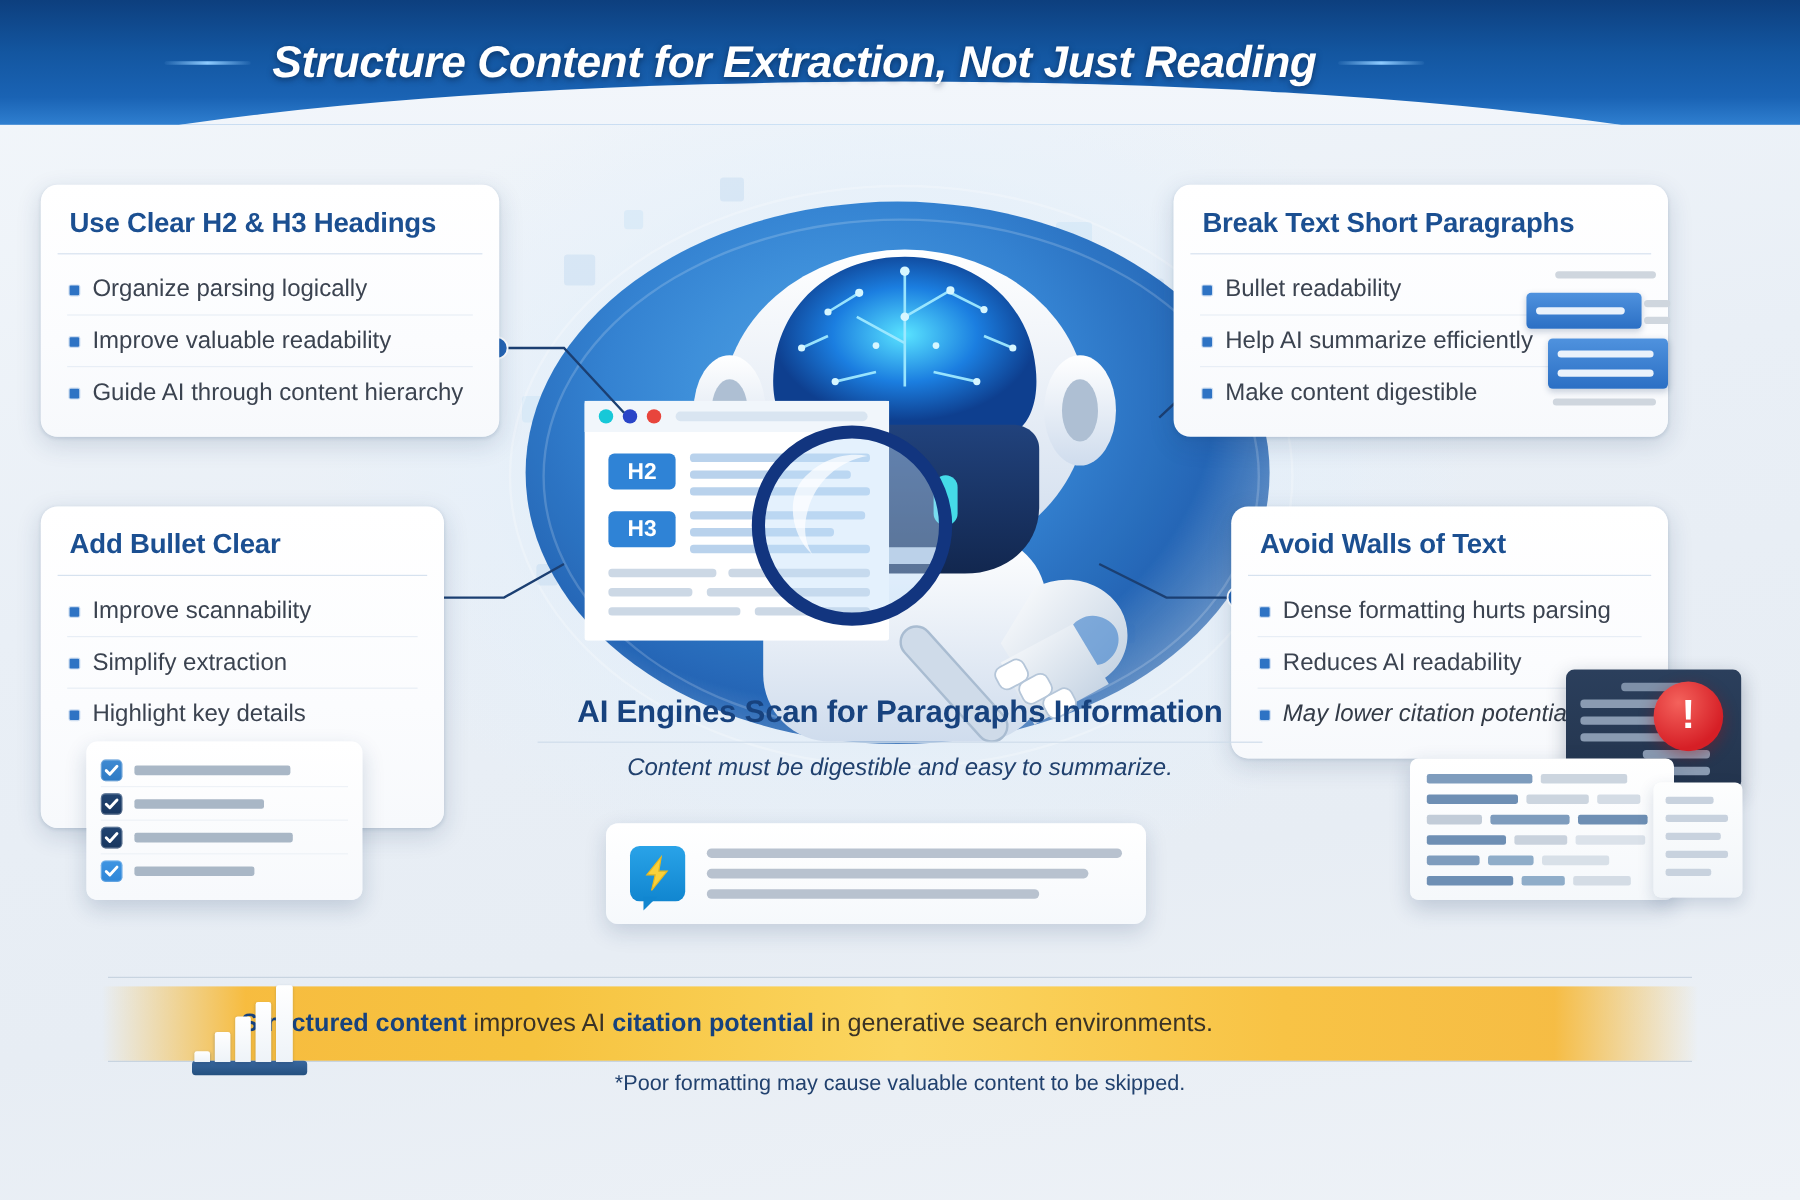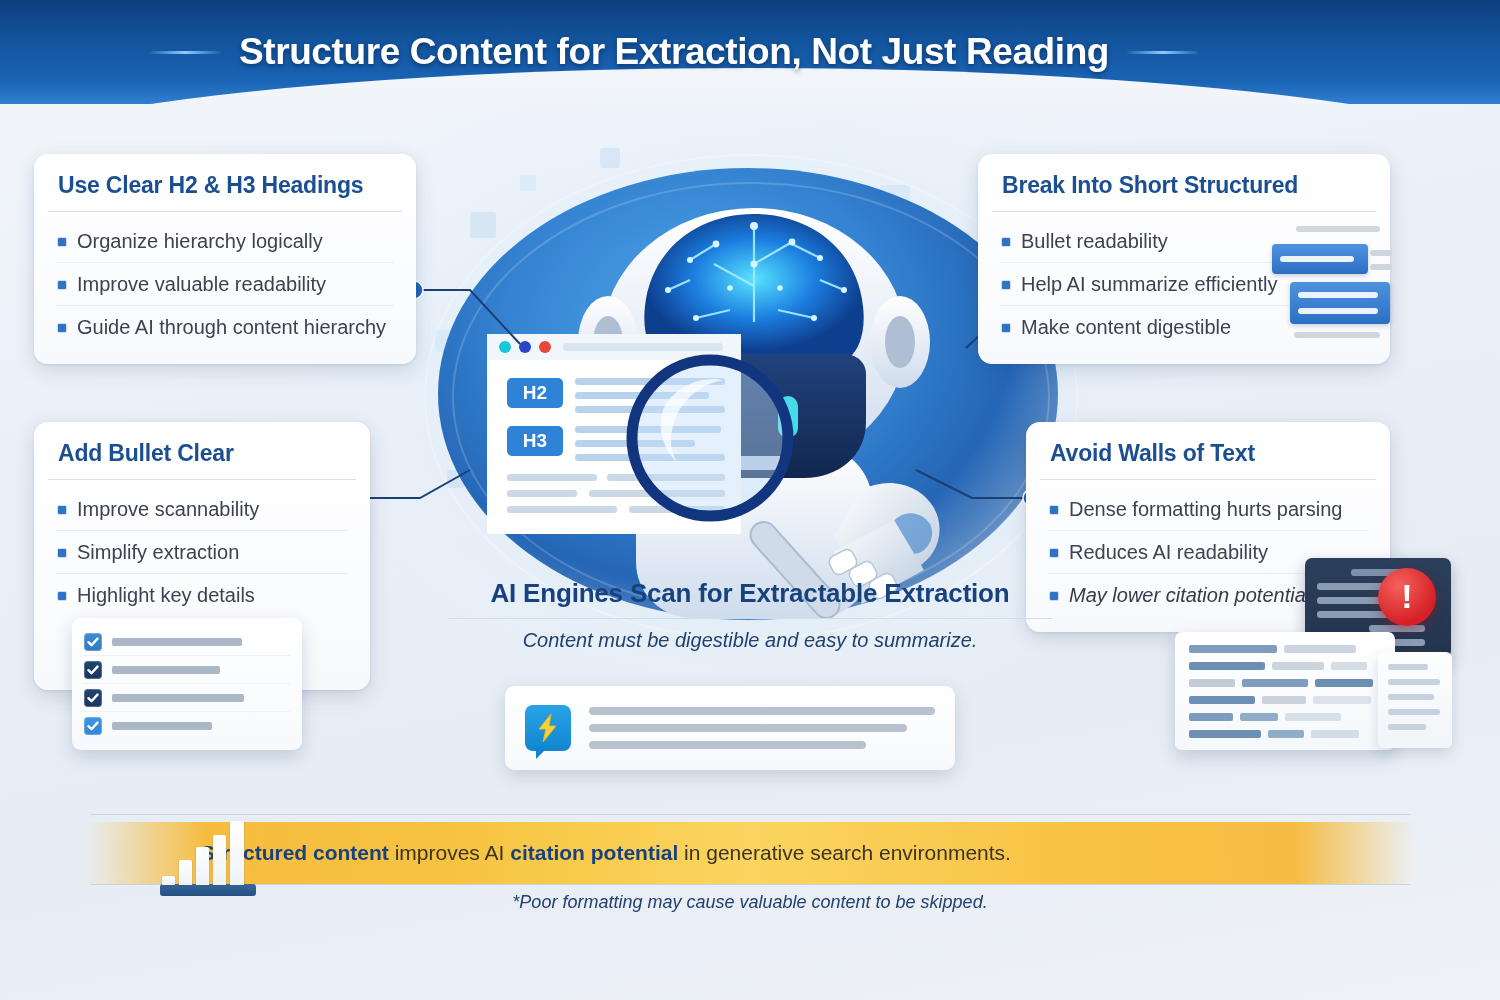--- a/index.html
+++ b/index.html
@@ -18,22 +18,22 @@
   .header{position:absolute;left:0;top:0;width:1500px;height:104px;
     background:linear-gradient(180deg,#0d3f7e 0%,#1356a0 42%,#1a63b4 78%,#2f7fd0 100%);
     overflow:hidden;}
   .header:after{content:"";position:absolute;left:-6%;top:68px;width:112%;height:120px;
     background:linear-gradient(180deg,#f2f6fb 0%,#eef3f9 100%);
     border-radius:50% 50% 0 0 / 100% 100% 0 0;}
   .hdr-glow{position:absolute;left:50%;top:88px;transform:translateX(-50%);
     width:560px;height:26px;border-radius:50%;
     background:radial-gradient(ellipse at center, rgba(122,208,255,.85) 0%, rgba(90,180,250,.25) 45%, rgba(90,180,250,0) 72%);
     filter:blur(2px);}
-  .hdr-inner{position:absolute;left:12px;top:0;width:1324px;height:104px;
-    display:flex;align-items:center;justify-content:center;gap:18px;z-index:3;}
+  .hdr-inner{position:absolute;left:0;top:0;width:1324px;height:104px;
+    display:flex;align-items:center;justify-content:center;gap:18px;z-index:3;font-style:italic;}
   .hdr-dash{width:72px;height:3px;border-radius:2px;
     background:linear-gradient(90deg,rgba(150,205,255,.05),#8ecbff,rgba(150,205,255,.05));}
   .hdr-title{color:#ffffff;font-size:37px;font-weight:bold;letter-spacing:-0.4px;
     text-shadow:0 2px 5px rgba(2,22,52,.55);white-space:nowrap;}
 
   
   .bgsq{position:absolute;background:rgba(176,206,236,.30);border-radius:3px;}
   .bgsq.l{background:rgba(198,224,245,.40);}
   .hero-ring{position:absolute;border-radius:50%;border:2px solid rgba(255,255,255,.55);}
   .hero-orb{position:absolute;left:438px;top:168px;width:620px;height:452px;border-radius:50%;
@@ -115,21 +115,21 @@
     background:linear-gradient(90deg,rgba(247,183,49,0) 0%,rgba(248,184,48,.92) 9%,#f6c33f 27%,#fbd55f 50%,#f8c345 74%,rgba(247,183,49,.9) 91%,rgba(247,183,49,0) 100%);
     display:flex;align-items:center;}
   .foot-text{margin-left:116px;color:#3a3326;font-size:21px;white-space:nowrap;}
   .foot-text b{color:#17427e;}
   .bar-icon{position:absolute;left:160px;top:828px;width:96px;height:68px;}
   .bar-icon i{position:absolute;bottom:11px;border-radius:2px 2px 0 0;
     background:linear-gradient(180deg,#ffffff,#eef3f8);box-shadow:0 1px 2px rgba(30,60,100,.25);}
   .bar-base{position:absolute;left:0;bottom:0;width:96px;height:12px;border-radius:3px;
     background:linear-gradient(180deg,#39679f,#24507f);}
   .foot-note{position:absolute;left:0;top:892px;width:1500px;text-align:center;
-    color:#21416e;font-size:18px;font-style:italic;}
+    color:#21416e;font-size:18px;}
   .foot-rule{position:absolute;left:90px;width:1320px;height:1px;background:rgba(190,203,218,.75);}
 </style>
 </head>
 <body>
 
 <div id="stage">
 
   <div class="bgsq" style="left:470px;top:212px;width:26px;height:26px"></div>
   <div class="bgsq l" style="left:520px;top:175px;width:16px;height:16px"></div>
   <div class="bgsq" style="left:600px;top:148px;width:20px;height:20px"></div>
@@ -261,35 +261,35 @@
       <circle cx="1032" cy="498" r="9"></circle>
     </g>
   </svg>
 
   <div class="card" style="left:34px;top:154px;width:382px;">
     <div class="card-title">Use Clear H2 &amp; H3 Headings</div>
     <div class="card-rule"></div>
     <div class="card-list">
       <div class="li">
         <span class="li-bullet"></span>
-        <span class="li-text">Organize hierarchy logically</span>
+        <span class="li-text">Organize parsing logically</span>
       </div>
       <div class="li">
         <span class="li-bullet"></span>
         <span class="li-text">Improve valuable readability</span>
       </div>
       <div class="li">
         <span class="li-bullet"></span>
         <span class="li-text">Guide AI through content hierarchy</span>
       </div>
     </div>
   </div>
 
   <div class="card" style="left:978px;top:154px;width:412px;">
-    <div class="card-title">Break Into Short Structured</div>
+    <div class="card-title">Break Text Short Paragraphs</div>
     <div class="card-rule"></div>
     <div class="card-list">
       <div class="li">
         <span class="li-bullet"></span>
         <span class="li-text">Bullet readability</span>
       </div>
       <div class="li">
         <span class="li-bullet"></span>
         <span class="li-text">Help AI summarize efficiently</span>
       </div>
@@ -432,21 +432,21 @@
   </div>
   <div class="wall-back">
     <div class="wb-line" style="width:40px"></div>
     <div class="wb-line" style="width:52px"></div>
     <div class="wb-line" style="width:46px"></div>
     <div class="wb-line" style="width:52px"></div>
     <div class="wb-line" style="width:38px"></div>
   </div>
 
   <div class="cap">
-    <div class="cap-title">AI Engines Scan for Extractable Extraction</div>
+    <div class="cap-title">AI Engines Scan for Paragraphs Information</div>
     <div class="cap-rule"></div>
     <div class="cap-sub">Content must be digestible and easy to summarize.</div>
   </div>
 
   <div class="snippet">
     <span class="bolt-bubble">
       <svg width="46" height="46" viewBox="0 0 46 46" style="position:absolute;left:0;top:0">
         <path d="M26 9l-12 15h7l-3 13 13-16h-7z" fill="#f9d13b" stroke="#e9b81f" stroke-width="1"></path>
       </svg>
     </span>

